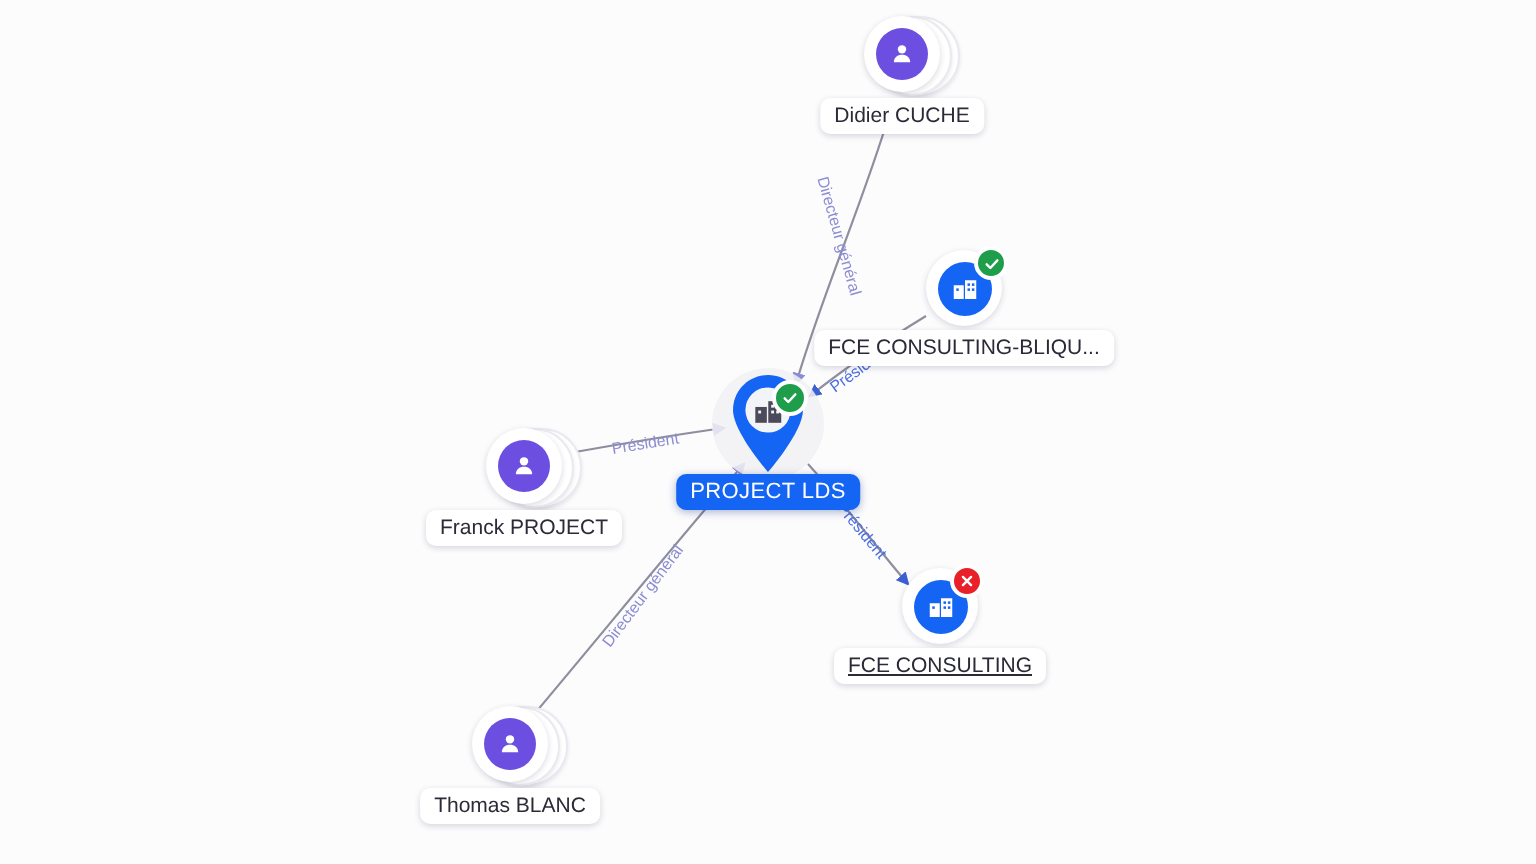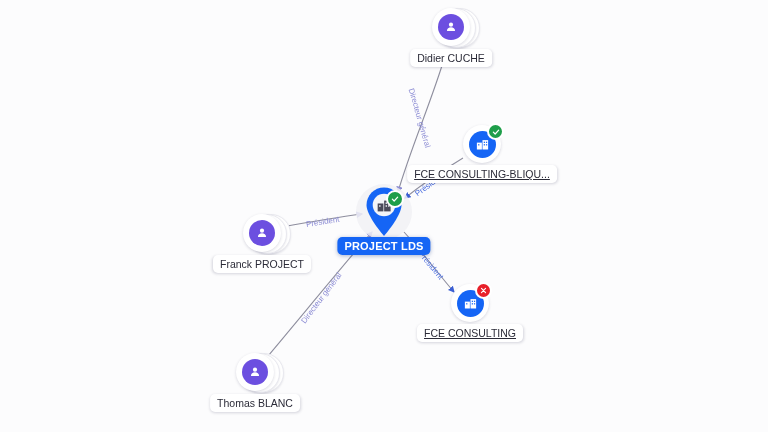--- a/index.html
+++ b/index.html
@@ -90,21 +90,21 @@
     color: #2b2b38;
     background: #ffffff;
     border-radius: 5px;
     padding: 3px 7px;
     box-shadow: 0 1px 3px rgba(20,20,60,.17);
     transform: translateX(-50%);
   }
   .label.primary {
     background: #1565f5;
     color: #ffffff;
-    font-weight: bold;
+    font-weight: normal;
     letter-spacing: .2px;
     font-size: 11px;
     box-shadow: 0 1px 4px rgba(10,40,120,.35);
   }
 
   
   .elabel {
     position: absolute;
     font-size: 8px;
     white-space: nowrap;
@@ -176,21 +176,21 @@
           <rect x="14" y="11.5" width="2" height="2" fill="#1565f5"></rect>
           <rect x="17.5" y="11.5" width="2" height="2" fill="#1565f5"></rect>
         </svg>
       </div>
       <div class="badge badge-ok" style="right:-3px; top:-2px; width:13px; height:13px;">
         <svg width="8" height="8" viewBox="0 0 24 24">
             <path d="M4,12.5 L9.5,18 L20,6.5" fill="none" stroke="#ffffff" stroke-width="3.6" stroke-linecap="round" stroke-linejoin="round"></path>
           </svg>
       </div>
     </div>
-    <div class="label" style="left:0px; top:21px;text-decoration:underline;">FCE CONSULTING-BLIQU...</div>
+    <div class="label" style="left:0px; top:21px;">FCE CONSULTING-BLIQU...</div>
   </div>
 
   <div class="node" style="left:470px; top:303px;">
     <div class="disc" style="left:-19px; top:-19px; width:38px; height:38px;">
       <div class="inner-circle" style="width:27px; height:27px; background:#1565f5;">
         <svg width="15" height="15" viewBox="0 0 24 24">
           <rect x="3" y="9" width="8" height="11" fill="#ffffff"></rect>
           <rect x="12" y="5" width="9" height="15" fill="#ffffff"></rect>
           <rect x="5" y="11.5" width="2" height="2" fill="#1565f5"></rect>
           <rect x="14" y="7.5" width="2" height="2" fill="#1565f5"></rect>

